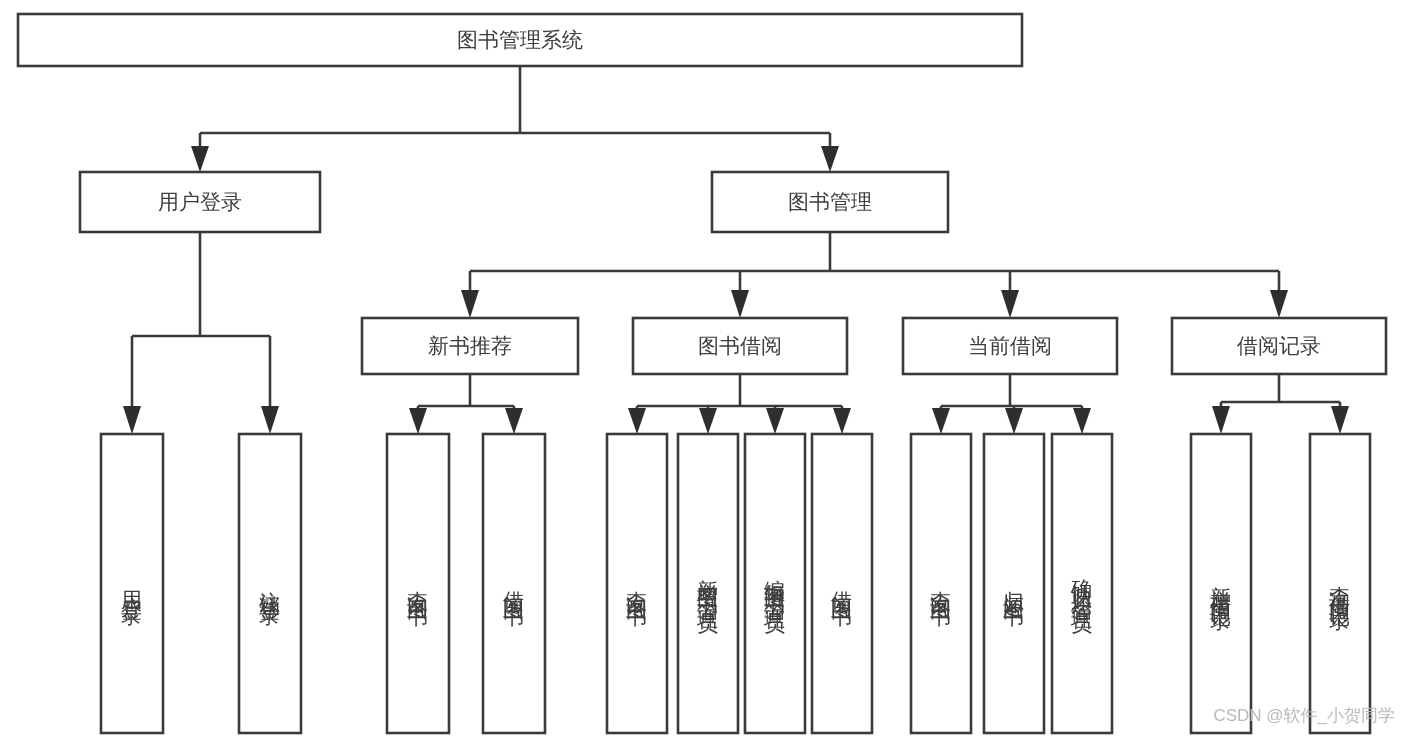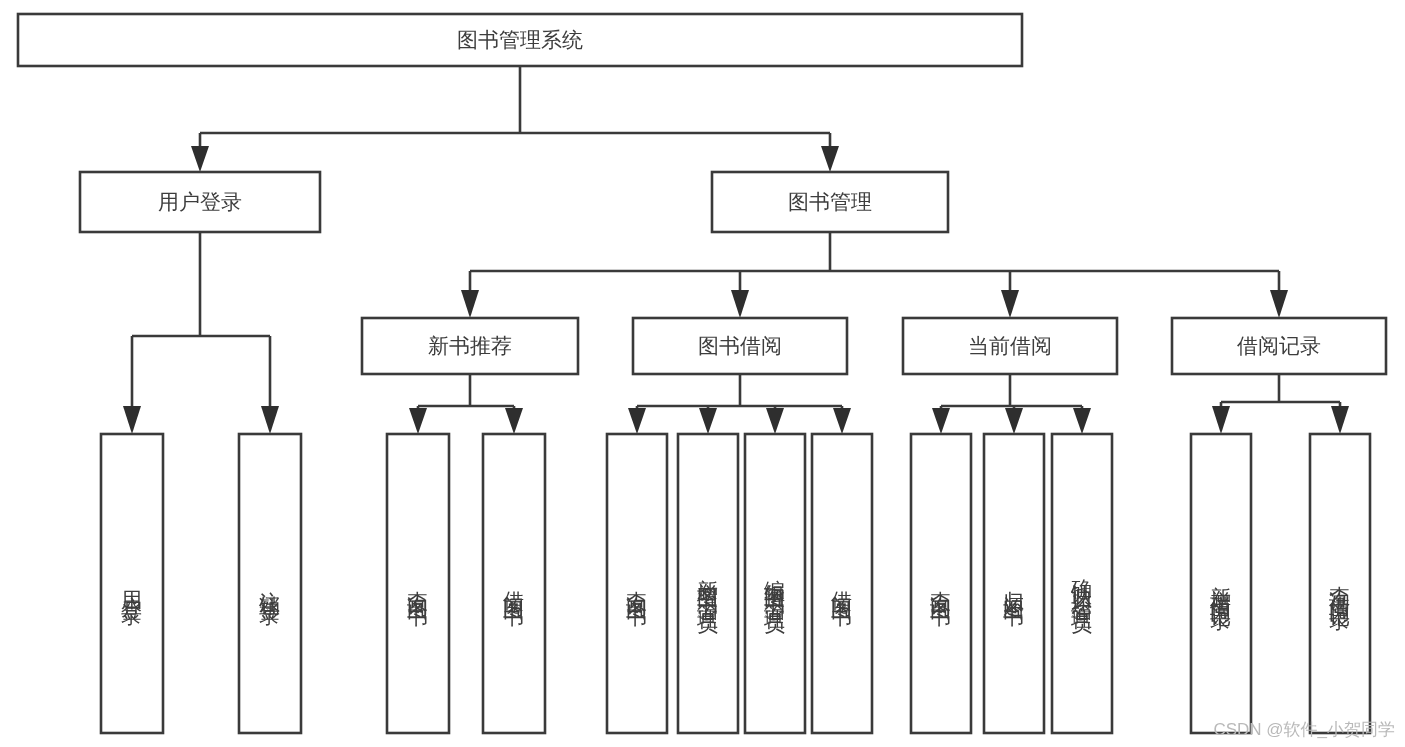--- a/index.html
+++ b/index.html
@@ -56,21 +56,21 @@
     text-orientation: upright;
     letter-spacing: 5px;
     line-height: 1;
     white-space: nowrap;
     text-align: center;
     pointer-events: none;
   }
   .watermark {
     position: absolute;
     right: 10px;
-    bottom: 6px;
+    bottom: 20px;
     font-family: "Liberation Sans", "DejaVu Sans", sans-serif;
     font-size: 17px;
     color: #b9b9b9;
     white-space: nowrap;
   }
 </style>
 </head>
 <body>
 
 <div id="diagram-root">

